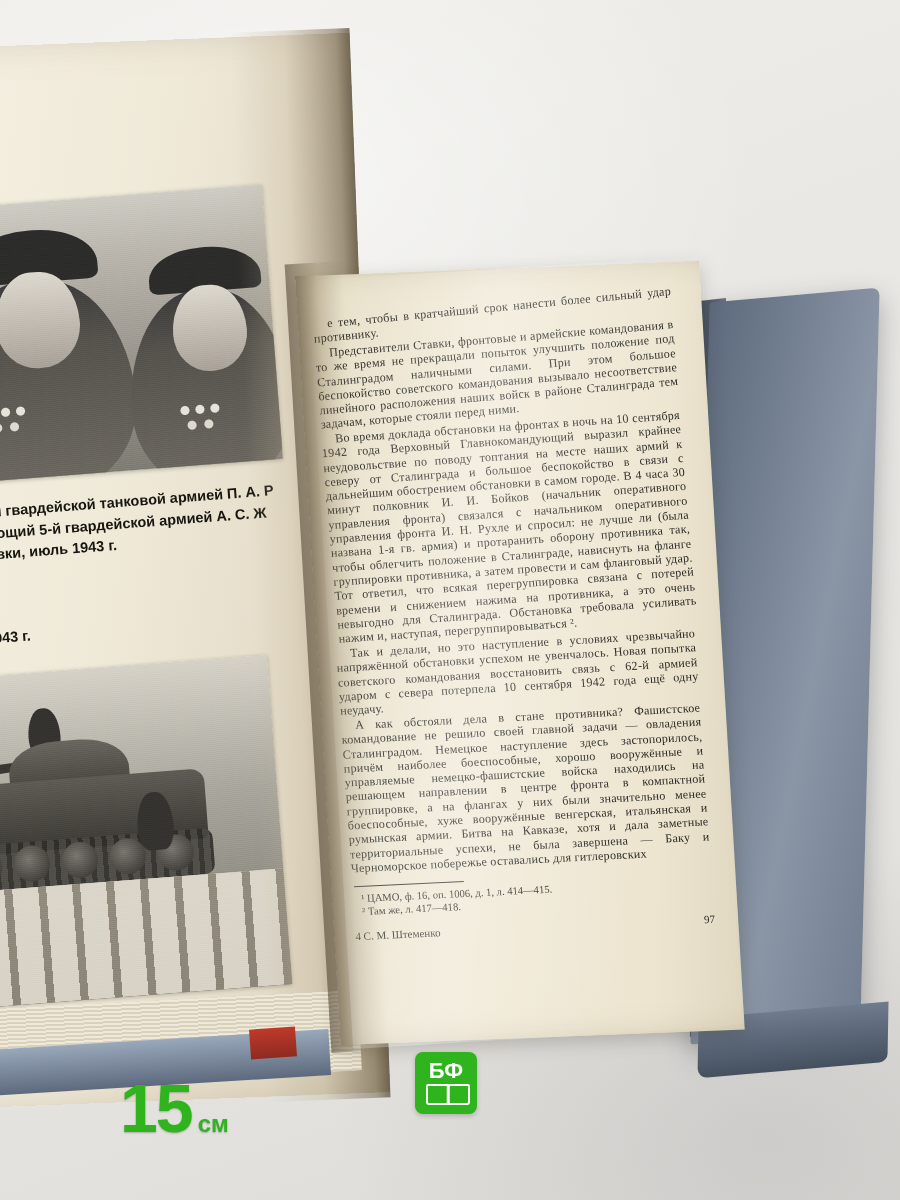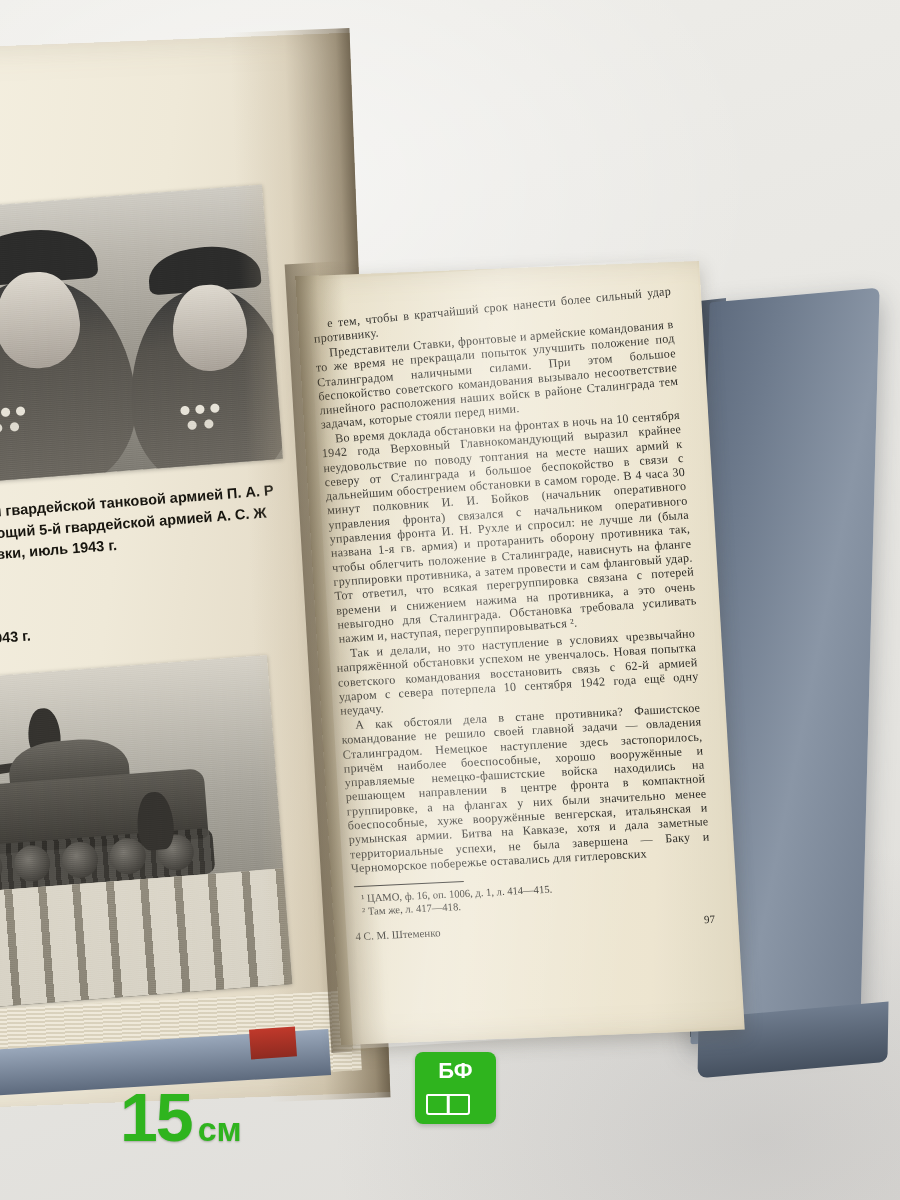--- a/index.html
+++ b/index.html
@@ -339,38 +339,37 @@
     left: 120px;
     top: 1062px;
     display: flex;
     align-items: baseline;
     color: #2fb41e;
     font-family: "Liberation Sans", sans-serif;
     font-weight: 700;
     text-shadow: 0 1px 2px rgba(0,0,0,0.25);
   }
   .ruler .num { font-size: 68px; line-height: 68px; letter-spacing: -2px; }
-  .ruler .unit { font-size: 34px; margin-left: 6px; margin-top: 48px; }
+  .ruler .unit { font-size: 24px; margin-left: 6px; margin-top: 48px; }
 
   
   .watermark {
     position: absolute;
     left: 415px;
     top: 1052px;
     display: flex;
     align-items: center;
     gap: 12px;
   }
   .wm-badge {
-    width: 62px; height: 72px;
+    width: 62px; height: 62px;
     background: #2fb41e;
     border-radius: 8px;
     position: relative;
     box-shadow: 0 2px 5px rgba(0,0,0,0.2);
-    padding-left: 19px;
   }
   .wm-badge .bf {
     position: absolute;
     left: 0; right: 0; top: 6px;
     text-align: center;
     color: #ffffff;
     font-family: "Liberation Sans", sans-serif;
     font-weight: 700;
     font-size: 22px;
   }

